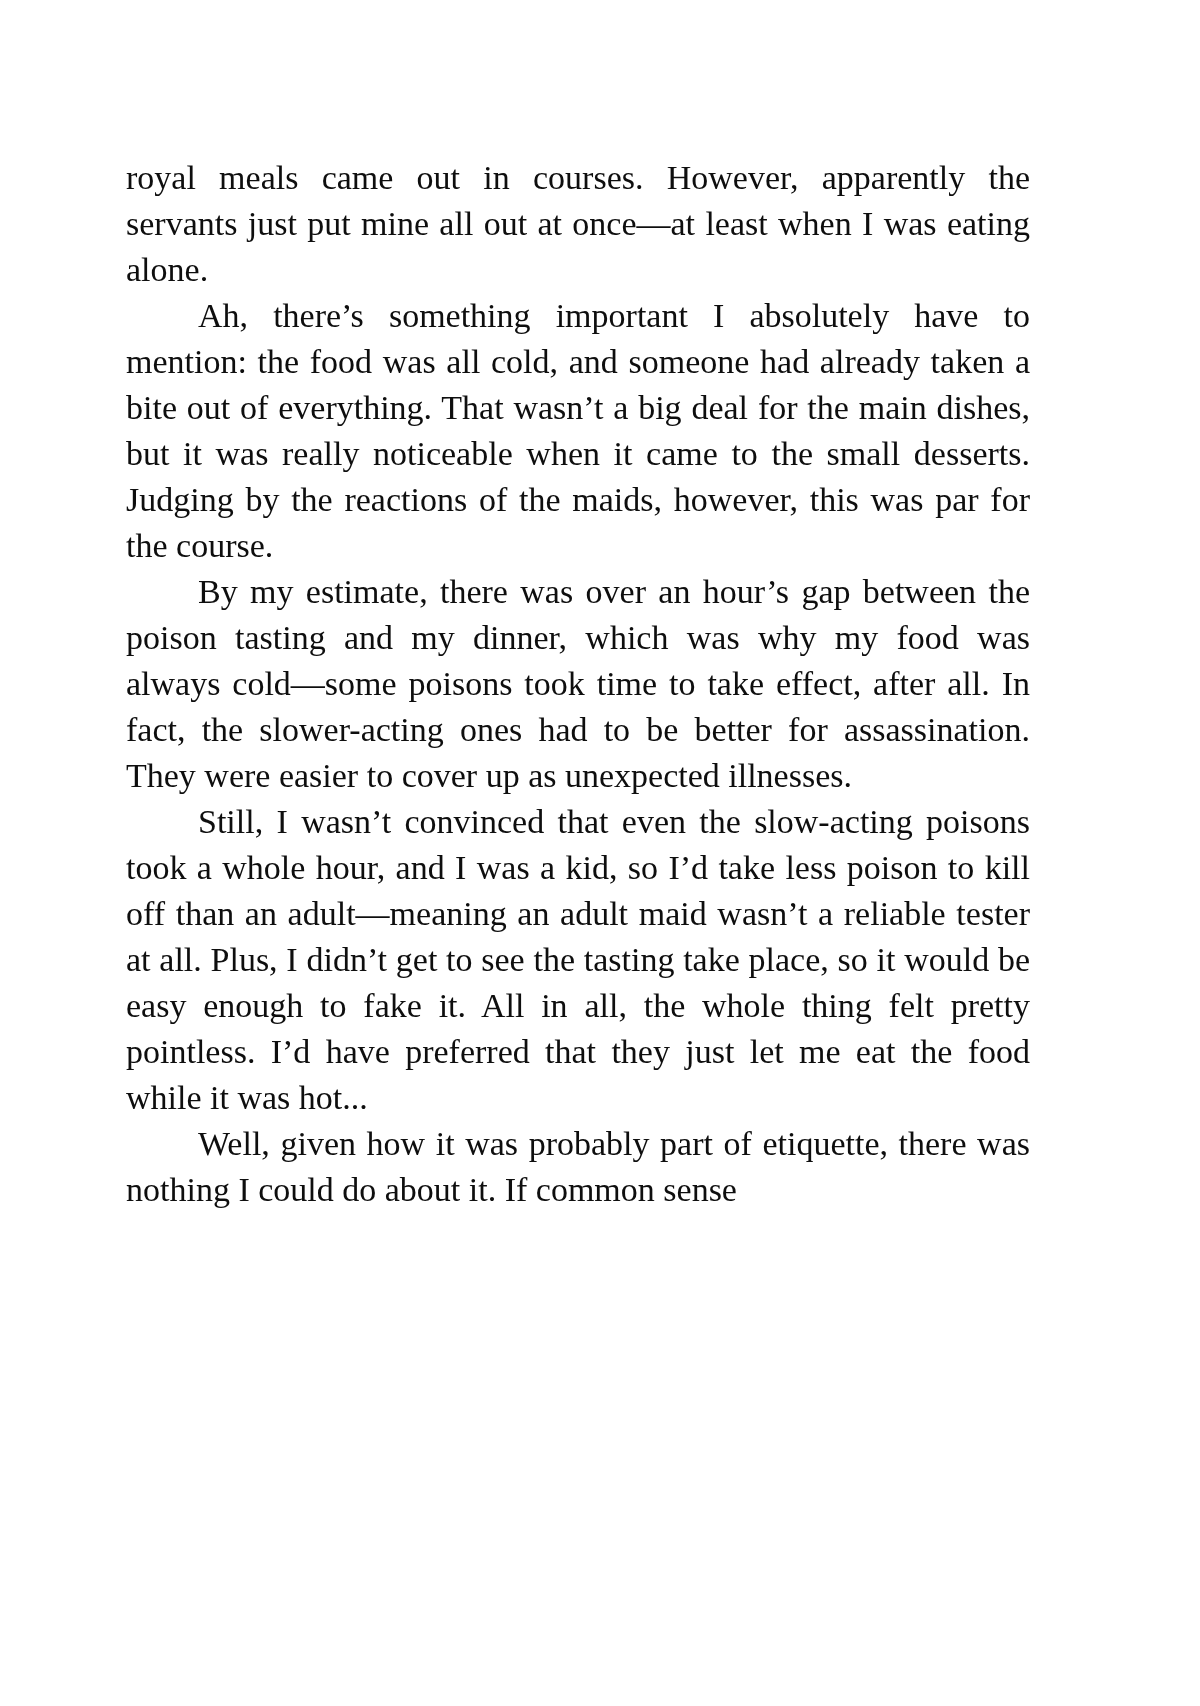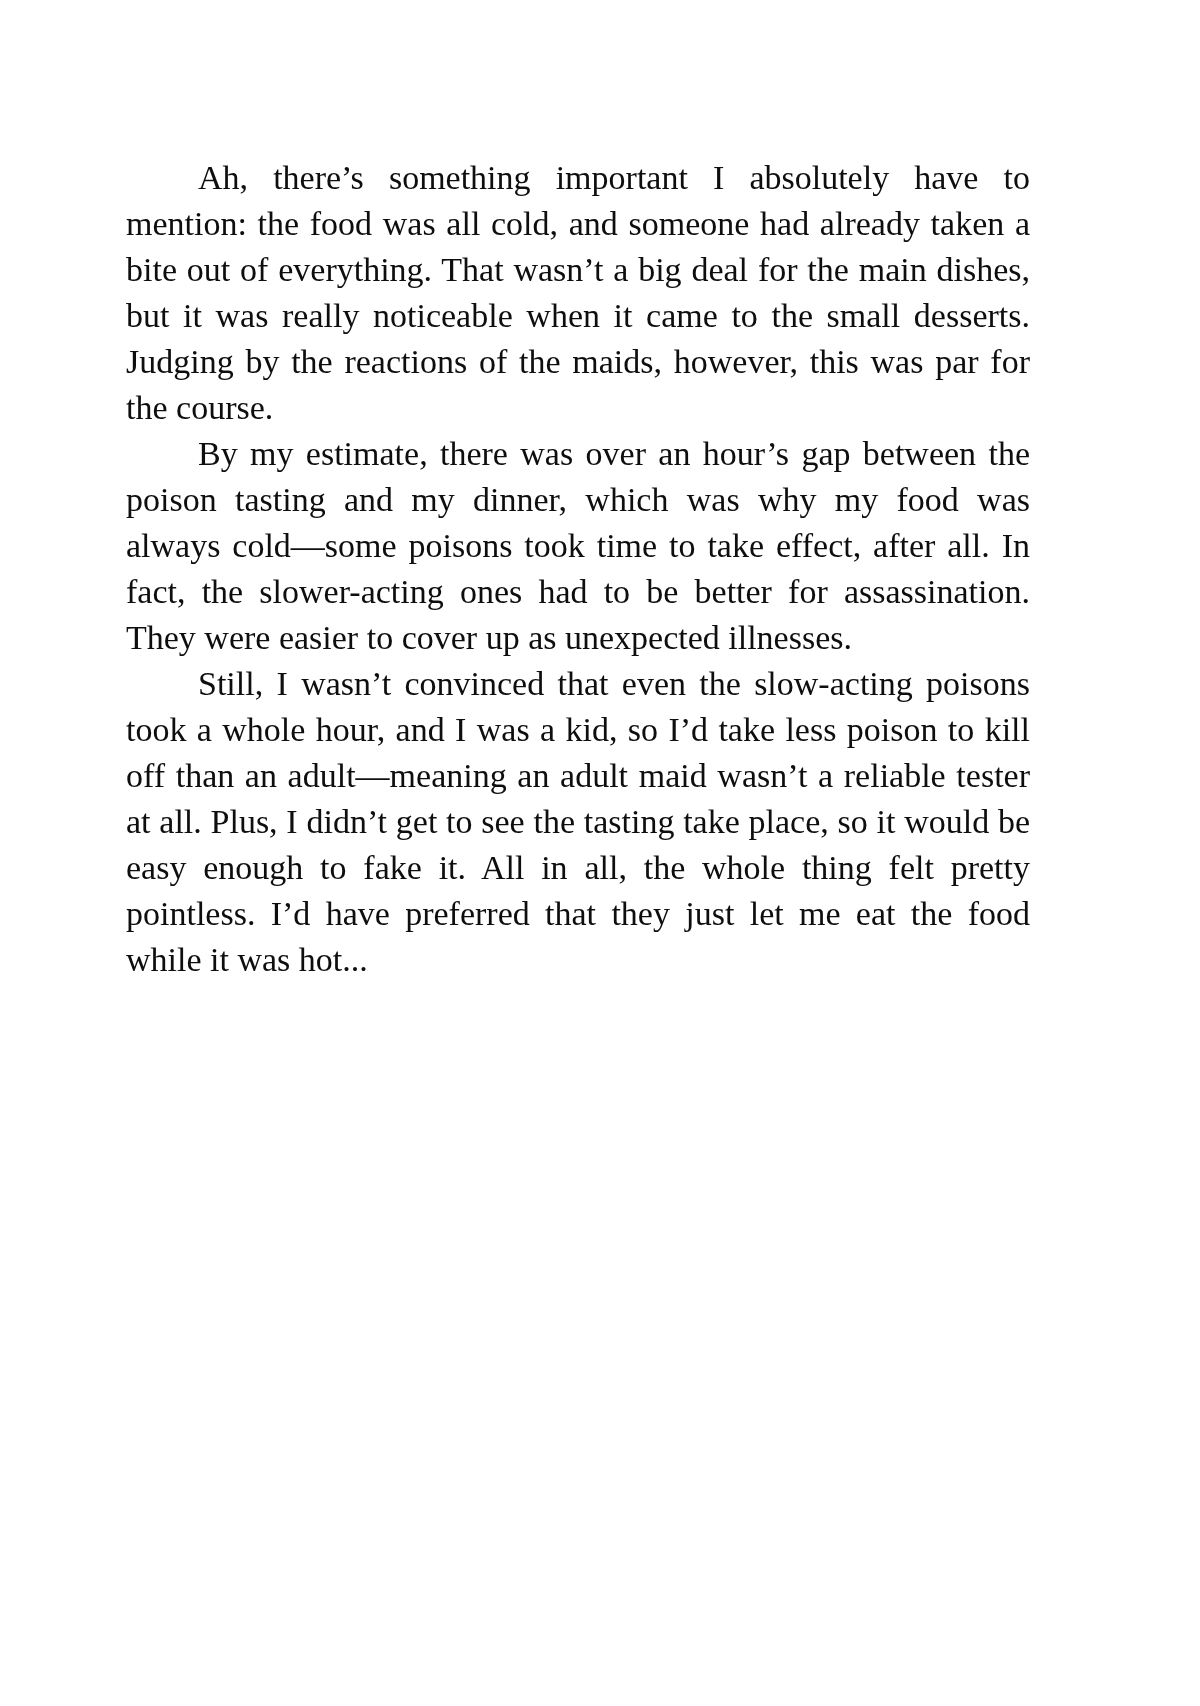--- a/index.html
+++ b/index.html
@@ -36,17 +36,19 @@
   }
   .page-text p.indented {
     text-indent: 72px;
   }
 </style>
 </head>
 <body>
 
 <main class="book-page">
   <div class="page-text">
+      <p class="">royal meals came out in courses. However, apparently the servants just put mine all out at once—at least when I was eating alone.</p>
       <p class="indented">Ah, there’s something important I absolutely have to mention: the food was all cold, and someone had already taken a bite out of everything. That wasn’t a big deal for the main dishes, but it was really noticeable when it came to the small desserts. Judging by the reactions of the maids, however, this was par for the course.</p>
       <p class="indented">By my estimate, there was over an hour’s gap between the poison tasting and my dinner, which was why my food was always cold—some poisons took time to take effect, after all. In fact, the slower-acting ones had to be better for assassination. They were easier to cover up as unexpected illnesses.</p>
       <p class="indented">Still, I wasn’t convinced that even the slow-acting poisons took a whole hour, and I was a kid, so I’d take less poison to kill off than an adult—meaning an adult maid wasn’t a reliable tester at all. Plus, I didn’t get to see the tasting take place, so it would be easy enough to fake it. All in all, the whole thing felt pretty pointless. I’d have preferred that they just let me eat the food while it was hot...</p>
+      <p class="indented">Well, given how it was probably part of etiquette, there was nothing I could do about it. If common sense</p>
     </div>
 </main>
 
 </body></html>

